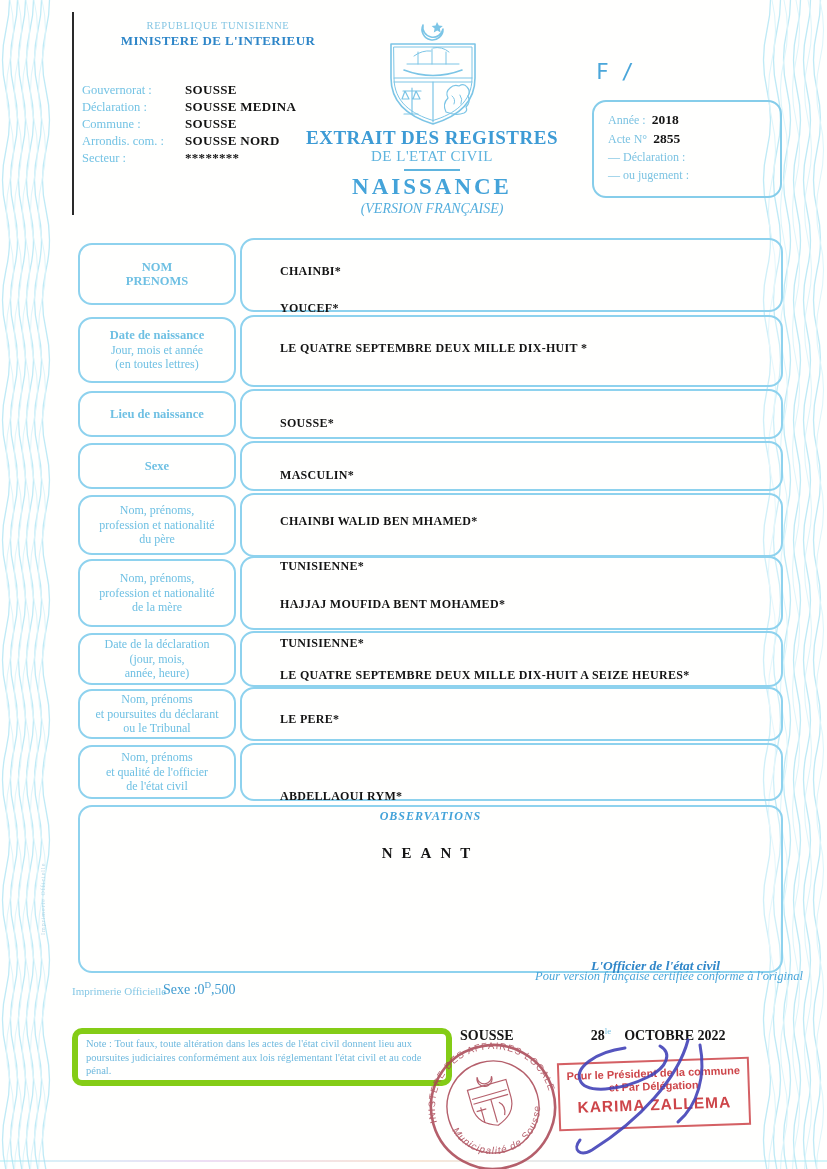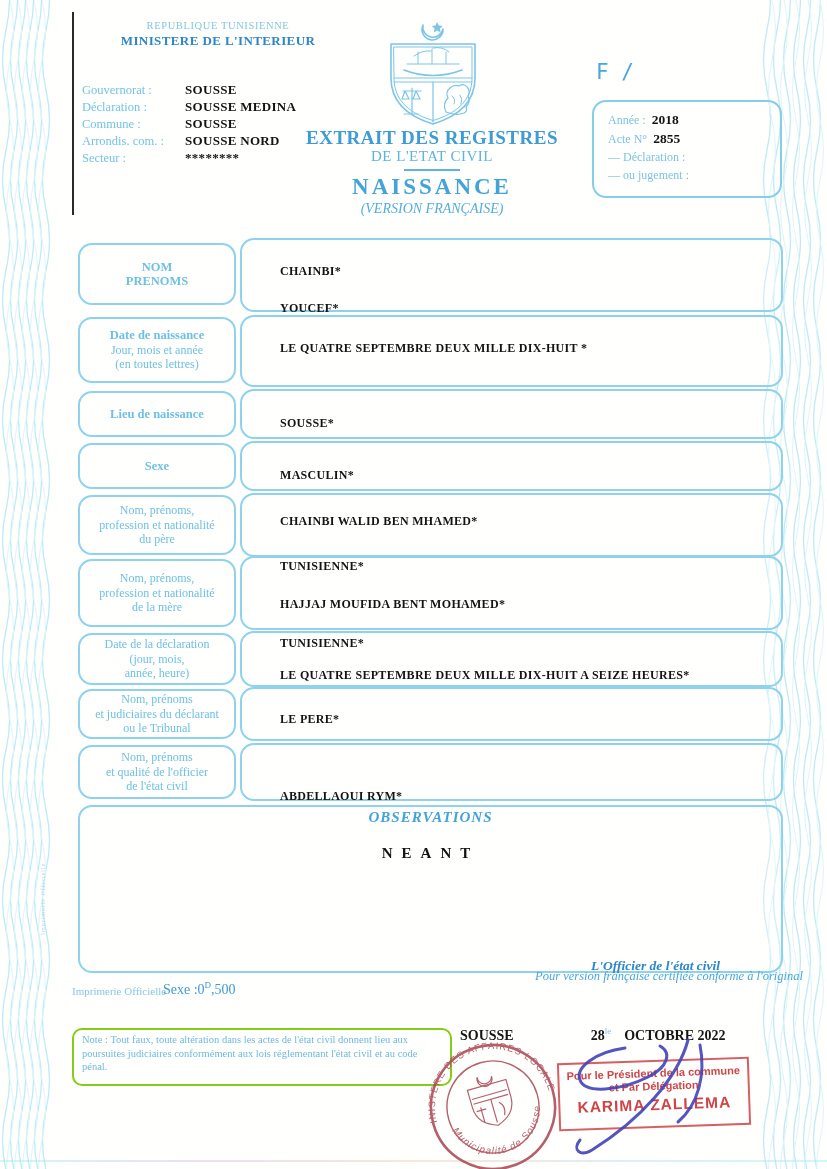--- a/index.html
+++ b/index.html
@@ -26,31 +26,31 @@
   .t4{left:262px;top:201px;width:340px;text-align:center;font-size:14px;font-style:italic;color:#55aedd;}
   
   .fbox{position:absolute;border:2px solid #8ed2ee;border-radius:14px;box-sizing:border-box;background:rgba(255,255,255,.25);}
   .lab{left:78px;width:158px;display:flex;flex-direction:column;justify-content:center;}
   .val{left:240px;width:543px;}
   .lab-line{text-align:center;font-size:12px;line-height:14.5px;color:#6fc0e3;}
   .lab-line.b{font-weight:bold;font-size:12.5px;}
   .lab-line:empty{display:none;}
   .fval{position:absolute;left:248px;color:#141414;font-size:12px;font-weight:600;letter-spacing:.3px;white-space:nowrap;margin-left:32px;}
   
-  .obs-title{left:78px;top:809px;width:705px;text-align:center;font-size:15px;font-weight:bold;font-style:italic;color:#44a3d9;letter-spacing:1px;}
+  .obs-title{left:78px;top:809px;width:705px;text-align:center;font-size:12px;font-weight:bold;font-style:italic;color:#44a3d9;letter-spacing:1px;}
   .obs-val{left:78px;top:845px;width:705px;text-align:center;font-size:15px;font-weight:bold;color:#141414;letter-spacing:9px;}
   
   .impr{left:72px;top:985px;font-size:11px;color:#86c8e5;}
   .prix{left:163px;top:980px;font-size:14px;color:#3f9bd0;}
   .prix sup{font-size:9px;}
   .certify{left:455px;top:969px;width:348px;text-align:right;font-size:12.5px;font-style:italic;color:#4aa6da;}
   .dateline{left:460px;top:1019px;width:300px;font-size:14px;font-weight:bold;color:#161616;margin-top:7px;}
   .le{font-size:9px;color:#7cc3e2;font-weight:normal;vertical-align:super;}
   .officier{left:548px;top:958px;width:215px;text-align:center;font-size:13.5px;font-weight:bold;font-style:italic;color:#2f86c8;}
-  .notebox{left:72px;top:1028px;width:380px;height:58px;border:2px solid #84cc16;border-radius:10px;box-sizing:border-box;padding:3px 8px 3px 8px;}
+  .notebox{left:72px;top:1028px;width:380px;height:58px;border:6px solid #84cc16;border-radius:10px;box-sizing:border-box;padding:3px 8px 3px 8px;}
   .notetxt{font-size:10.5px;line-height:13.5px;color:#6fb9de;text-indent:0;}
   .sidetxt{left:40px;top:935px;font-size:6px;color:#a8cfe2;opacity:.8;transform:rotate(-90deg);transform-origin:left top;letter-spacing:1px;}
   .bottomline{left:0;top:1160px;width:827px;height:2px;opacity:.45;
      background:linear-gradient(90deg,#9fe8f2,#d8b6e8,#f0c9a8,#b7d7f2,#9fe8f2);}
   
   .rectstamp{left:558px;top:1060px;width:192px;height:68px;border:2.5px solid rgba(198,43,48,.75);
      transform:rotate(-2deg);text-align:center;color:rgba(198,43,48,.88);box-sizing:border-box;padding-top:5px;
      font-family:"Liberation Sans",sans-serif;}
   .rs1{font-size:11px;font-weight:bold;line-height:13px;}
   .rs3{font-size:15.5px;font-weight:bold;letter-spacing:1px;margin-top:3px;}
@@ -200,21 +200,21 @@
     <div class="lab-line">Date de la déclaration</div>
     <div class="lab-line">(jour, mois,</div>
     <div class="lab-line">année, heure)</div>
   </div>
   <div class="fbox val" style="top:631px;height:56px"></div>
   <div class="fval" style="top:636px">TUNISIENNE*</div>
   <div class="fval" style="top:668px">LE QUATRE SEPTEMBRE  DEUX MILLE DIX-HUIT  A SEIZE HEURES*</div>
 
   <div class="fbox lab" style="top:689px;height:50px">
     <div class="lab-line">Nom, prénoms</div>
-    <div class="lab-line">et judiciaires du déclarant</div>
+    <div class="lab-line">et poursuites du déclarant</div>
     <div class="lab-line">ou le Tribunal</div>
   </div>
   <div class="fbox val" style="top:687px;height:54px"></div>
   <div class="fval" style="top:712px">LE PERE*</div>
 
   <div class="fbox lab" style="top:745px;height:54px">
     <div class="lab-line">Nom, prénoms</div>
     <div class="lab-line">et qualité de l'officier</div>
     <div class="lab-line">de l'état civil</div>
   </div>

